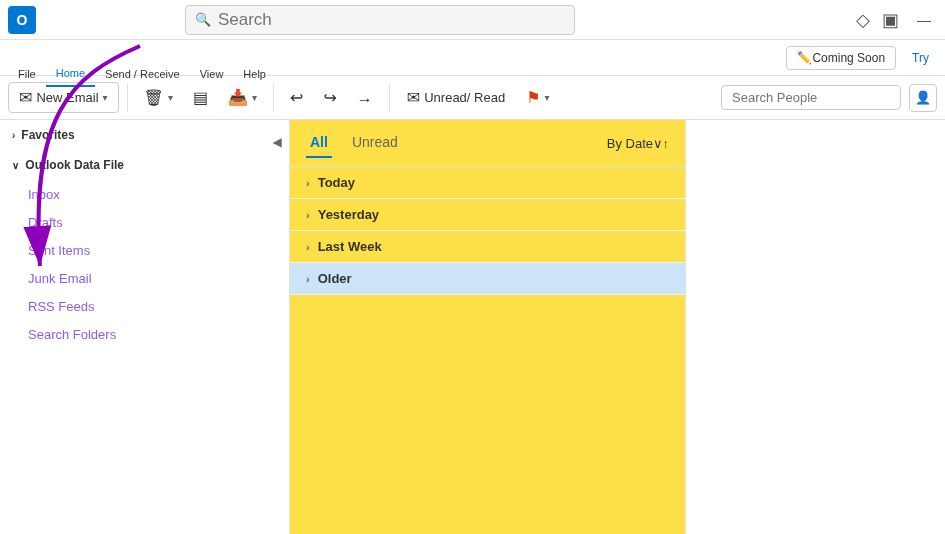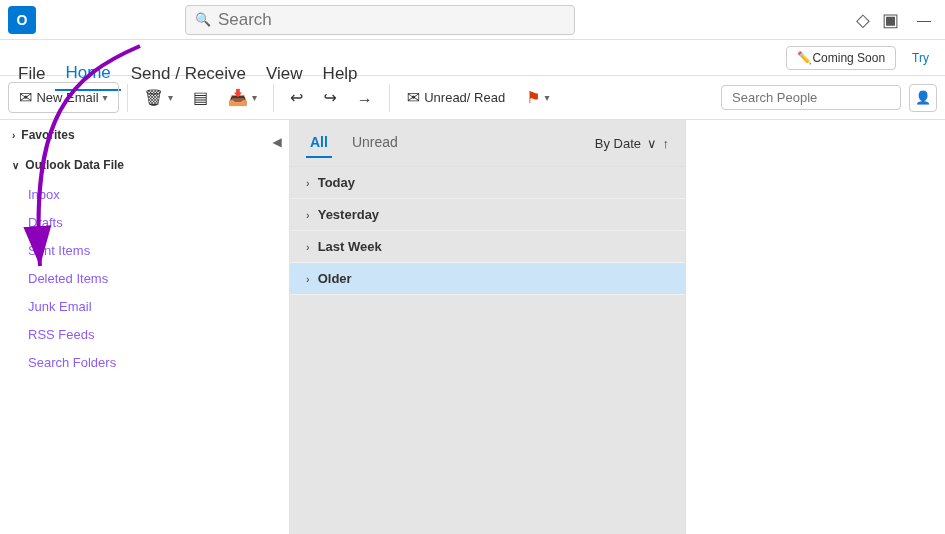--- a/index.html
+++ b/index.html
@@ -31,21 +31,21 @@
     .title-bar .diamond-icon, .title-bar .qr-icon { color: #555; font-size: 18px; cursor: pointer; }
     .title-bar .minimize-btn { color: #555; font-size: 14px; cursor: pointer; padding: 2px 6px; }
 
     
     .menu-bar {
       display: flex; align-items: center; height: 36px;
       background: #fff; padding: 0 8px;
       border-bottom: 1px solid #e0e0e0;
     }
     .menu-bar .menu-item {
-      padding: 6px 10px; cursor: pointer; font-size: 17px; color: #333;
+      padding: 6px 10px; cursor: pointer; font-size: 11px; color: #333;
       border-radius: 4px;
       margin-top: 32px;
     }
     .menu-bar .menu-item.active {
       color: #0078d4; border-bottom: 2px solid #0078d4;
       border-radius: 0;
     }
     .menu-bar .coming-soon {
       margin-left: auto; display: flex; align-items: center;
       border: 1px solid #ccc; border-radius: 4px; padding: 4px 10px;
@@ -114,35 +114,35 @@
       font-size: 12px; color: #333; cursor: pointer; font-weight: 600;
     }
     .sidebar-section-header .chevron { margin-right: 6px; font-size: 10px; }
     .sidebar-item {
       padding: 6px 12px 6px 24px; font-size: 13px; color: #8b5cf6;
       cursor: pointer; border-radius: 4px; margin: 1px 4px;
     }
 
     
     .content-area {
-      flex: 1; display: flex; flex-direction: column; background: #e5e5e5;
+      flex: 1; display: flex; flex-direction: column; background: #fde047;
     }
 
     
     .email-list-header {
       display: flex; align-items: center; padding: 8px 16px;
       border-bottom: 1px solid #e0e0e0; gap: 16px;
     }
     .tab-btn {
       padding: 6px 4px; cursor: pointer; font-size: 14px; color: #666;
       border-bottom: 2px solid transparent;
     }
     .tab-btn.active { color: #0078d4; border-bottom: 2px solid #0078d4; font-weight: 600; }
     .sort-control {
-      margin-left: auto; display: flex; align-items: center; gap: 6px;
+      margin-left: auto; display: flex; align-items: center; 
       font-size: 13px; color: #333; cursor: pointer;
     }
 
     
     .email-list { flex: 1; overflow-y: auto; }
     .email-group-header {
       display: flex; align-items: center; padding: 8px 16px;
       font-size: 13px; font-weight: 600; color: #333; cursor: pointer;
       border-bottom: 1px solid #f0f0f0;
     }
@@ -248,21 +248,20 @@
     </div>
 
     <div class="sidebar-section-header">
       <span class="chevron">∨</span>
       <span>Outlook Data File</span>
     </div>
 
     <div class="sidebar-item">Inbox</div>
     <div class="sidebar-item">Drafts</div>
     <div class="sidebar-item">Sent Items</div>
-    <div class="sidebar-item">Deleted Items</div>
     <div class="sidebar-item">Junk Email</div>
     <div class="sidebar-item">RSS Feeds</div>
     <div class="sidebar-item">Search Folders</div>
   </div>
 
   <div class="content-area">
 
     <div class="email-list-header">
       <div class="tab-btn active">All</div>
       <div class="tab-btn">Unread</div>

